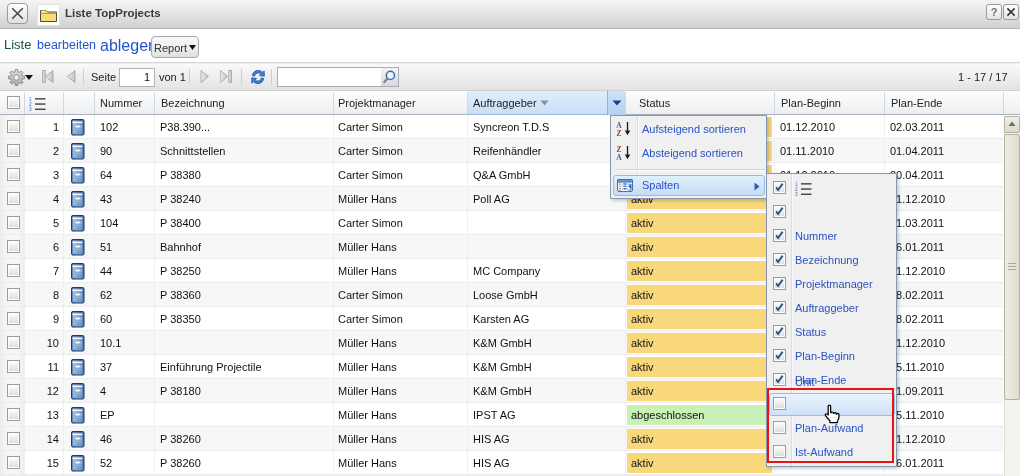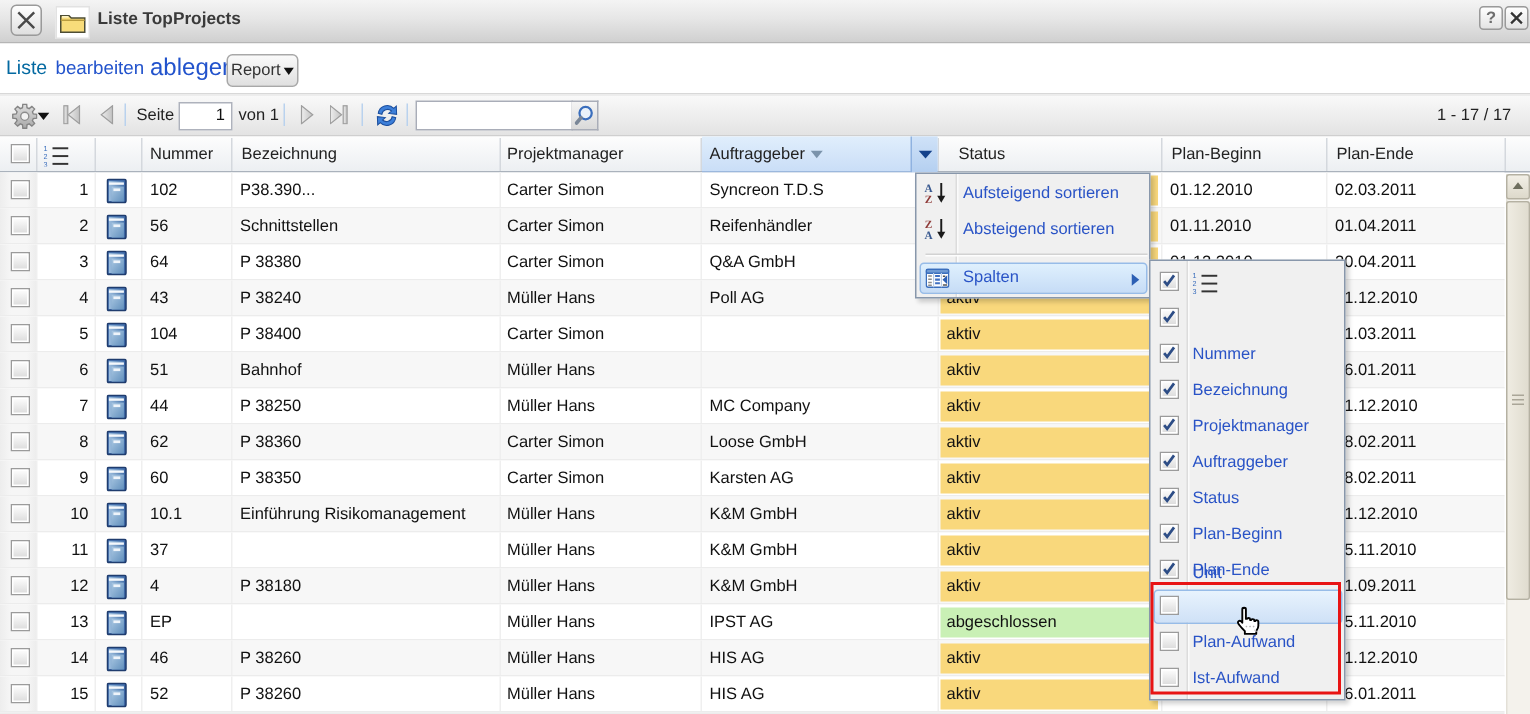--- a/index.html
+++ b/index.html
@@ -41,21 +41,21 @@
 <path d="M3.3 6.2 L7.7 6.2" stroke="#fdf2c0" stroke-width="1.2" fill="none"></path>
 </svg></div>
 <div class="t" style="left:65px;top:7px;font-size:11.5px;font-weight:bold;color:#3a3a3a">Liste TopProjects</div>
 <div class="abs" style="left:986px;top:4px;width:14px;height:14px;background:linear-gradient(#ffffff,#e3e3e3);border:1px solid #9a9a9a;border-radius:3px;color:#6e6e6e;font-size:11px;font-weight:bold;text-align:center;line-height:14px">?</div>
 <div class="abs" style="left:1003px;top:4px;width:14px;height:14px;background:linear-gradient(#ffffff,#e3e3e3);border:1px solid #9a9a9a;border-radius:3px">
 <svg width="14" height="14" viewBox="0 0 14 14">
         <path d="M3.4 3.4 L10.6 10.6 M10.6 3.4 L3.4 10.6" stroke="#333" stroke-width="1.5"></path>
       </svg></div>
 
 <div class="abs" style="left:0;top:29px;width:1020px;height:33px;background:#fff;border-bottom:1px solid #d8d8d8"></div>
-<div class="t" style="left:4px;top:37px;font-size:13px;color:#0369a1">Liste</div>
+<div class="t" style="left:4px;top:37px;font-size:13px;color:#14532d">Liste</div>
 <div class="t" style="left:37px;top:38px;font-size:12.5px;color:#2253cc">bearbeiten</div>
 <div class="t" style="left:100px;top:37px;font-size:16px;color:#2253cc">ablegen</div>
 <div class="abs" style="left:151px;top:36px;width:46px;height:20px;background:linear-gradient(#fafafa,#e0e0e0);border:1px solid #a8a8a8;border-radius:4px;white-space:nowrap;overflow:hidden;text-align:center;line-height:20px"><span style="font-size:11px;color:#333;vertical-align:middle">Report</span><svg width="7" height="5" viewBox="0 0 7 5" style="margin-left:2px;vertical-align:middle;display:inline-block">
         <path d="M0 0 L7 0 L3.5 5 Z" fill="#111"></path>
       </svg></div>
 
 <div class="abs" style="left:0;top:63px;width:1020px;height:28px;background:linear-gradient(#f9f9f9,#e3e3e3);border-bottom:1px solid #cfcfcf;border-top:1px solid #ededed;box-sizing:border-box"></div>
 <svg class="abs" style="left:8px;top:69px" width="17" height="17" viewBox="0 0 17 17">
 <path d="M6.98 2.80 L7.21 0.50 L9.79 0.50 L10.02 2.80 L11.46 3.40 L13.24 1.93 L15.07 3.76 L13.60 5.54 L14.20 6.98 L16.50 7.21 L16.50 9.79 L14.20 10.02 L13.60 11.46 L15.07 13.24 L13.24 15.07 L11.46 13.60 L10.02 14.20 L9.79 16.50 L7.21 16.50 L6.98 14.20 L5.54 13.60 L3.76 15.07 L1.93 13.24 L3.40 11.46 L2.80 10.02 L0.50 9.79 L0.50 7.21 L2.80 6.98 L3.40 5.54 L1.93 3.76 L3.76 1.93 L5.54 3.40 Z" fill="url(#gearg)" stroke="#848484" stroke-width="0.9"></path>
 <circle cx="8.5" cy="8.5" r="2.7" fill="#f2f2f2" stroke="#8c8c8c" stroke-width="0.9"></circle>
@@ -191,21 +191,21 @@
 <rect x="1.5" y="1.5" width="10" height="10" fill="url(#cbg)" stroke="#fff"></rect>
 </svg>
 <div class="t" style="left:24px;top:139px;width:35px;text-align:right;font-size:11px;color:#111;line-height:24px">2</div>
 <svg class="abs" style="left:71px;top:143px" width="14" height="17" viewBox="0 0 14 17">
 <rect x="0.5" y="0.5" width="12.5" height="15.5" rx="1.2" fill="#3c66a4" stroke="#1f3c6e" stroke-width="1"></rect>
 <rect x="1.6" y="1.6" width="10" height="13.4" fill="url(#bookg)"></rect>
 <rect x="1.6" y="2.6" width="10" height="1.6" fill="#f4f8fc"></rect>
 <rect x="3.4" y="5.4" width="8.2" height="10" fill="url(#bookf)"></rect>
 <rect x="4.6" y="6.6" width="4.6" height="1.8" fill="#eef4fa"></rect>
 </svg>
-<div class="t" style="left:100px;top:139px;font-size:11px;color:#111;line-height:24px">56</div>
+<div class="t" style="left:100px;top:139px;font-size:11px;color:#111;line-height:24px">90</div>
 <div class="t" style="left:160px;top:139px;font-size:11px;color:#111;line-height:24px">Schnittstellen</div>
 <div class="t" style="left:338px;top:139px;font-size:11px;color:#111;line-height:24px">Carter Simon</div>
 <div class="t" style="left:473px;top:139px;font-size:11px;color:#111;line-height:24px">Reifenhändler</div>
 <div class="abs" style="left:627px;top:141px;width:145px;height:20px;background:#f9d87c"></div>
 <div class="t" style="left:631px;top:139px;font-size:11px;color:#111;line-height:24px">aktiv</div>
 <div class="t" style="left:780px;top:139px;font-size:11px;color:#111;line-height:24px">01.11.2010</div>
 <div class="t" style="left:890px;top:139px;font-size:11px;color:#111;line-height:24px">01.04.2011</div>
 <div class="abs" style="left:0;top:163px;width:1003px;height:24px;background:#ffffff;border-bottom:1px solid #ececec;box-sizing:border-box"></div>
 <div class="abs" style="left:0;top:163px;width:24px;height:23px;background:linear-gradient(90deg,#ededed,#f6f6f6 30%,#f6f6f6 75%,#ededed)"></div>
 <div class="abs" style="left:24px;top:163px;width:1px;height:23px;background:#efefef"></div>
@@ -438,21 +438,20 @@
 </svg>
 <div class="t" style="left:24px;top:331px;width:35px;text-align:right;font-size:11px;color:#111;line-height:24px">10</div>
 <svg class="abs" style="left:71px;top:335px" width="14" height="17" viewBox="0 0 14 17">
 <rect x="0.5" y="0.5" width="12.5" height="15.5" rx="1.2" fill="#3c66a4" stroke="#1f3c6e" stroke-width="1"></rect>
 <rect x="1.6" y="1.6" width="10" height="13.4" fill="url(#bookg)"></rect>
 <rect x="1.6" y="2.6" width="10" height="1.6" fill="#f4f8fc"></rect>
 <rect x="3.4" y="5.4" width="8.2" height="10" fill="url(#bookf)"></rect>
 <rect x="4.6" y="6.6" width="4.6" height="1.8" fill="#eef4fa"></rect>
 </svg>
 <div class="t" style="left:100px;top:331px;font-size:11px;color:#111;line-height:24px">10.1</div>
-<div class="t" style="left:160px;top:331px;font-size:11px;color:#111;line-height:24px">Einführung Risikomanagement</div>
 <div class="t" style="left:338px;top:331px;font-size:11px;color:#111;line-height:24px">Müller Hans</div>
 <div class="t" style="left:473px;top:331px;font-size:11px;color:#111;line-height:24px">K&amp;M GmbH</div>
 <div class="abs" style="left:627px;top:333px;width:145px;height:20px;background:#f9d87c"></div>
 <div class="t" style="left:631px;top:331px;font-size:11px;color:#111;line-height:24px">aktiv</div>
 <div class="t" style="left:780px;top:331px;font-size:11px;color:#111;line-height:24px">01.01.2010</div>
 <div class="t" style="left:890px;top:331px;font-size:11px;color:#111;line-height:24px">01.12.2010</div>
 <div class="abs" style="left:0;top:355px;width:1003px;height:24px;background:#ffffff;border-bottom:1px solid #ececec;box-sizing:border-box"></div>
 <div class="abs" style="left:0;top:355px;width:24px;height:23px;background:linear-gradient(90deg,#ededed,#f6f6f6 30%,#f6f6f6 75%,#ededed)"></div>
 <div class="abs" style="left:24px;top:355px;width:1px;height:23px;background:#efefef"></div>
 <div class="abs" style="left:63px;top:355px;width:1px;height:23px;background:#efefef"></div>
@@ -469,20 +468,21 @@
 </svg>
 <div class="t" style="left:24px;top:355px;width:35px;text-align:right;font-size:11px;color:#111;line-height:24px">11</div>
 <svg class="abs" style="left:71px;top:359px" width="14" height="17" viewBox="0 0 14 17">
 <rect x="0.5" y="0.5" width="12.5" height="15.5" rx="1.2" fill="#3c66a4" stroke="#1f3c6e" stroke-width="1"></rect>
 <rect x="1.6" y="1.6" width="10" height="13.4" fill="url(#bookg)"></rect>
 <rect x="1.6" y="2.6" width="10" height="1.6" fill="#f4f8fc"></rect>
 <rect x="3.4" y="5.4" width="8.2" height="10" fill="url(#bookf)"></rect>
 <rect x="4.6" y="6.6" width="4.6" height="1.8" fill="#eef4fa"></rect>
 </svg>
 <div class="t" style="left:100px;top:355px;font-size:11px;color:#111;line-height:24px">37</div>
+<div class="t" style="left:160px;top:355px;font-size:11px;color:#111;line-height:24px">Einführung Projectile</div>
 <div class="t" style="left:338px;top:355px;font-size:11px;color:#111;line-height:24px">Müller Hans</div>
 <div class="t" style="left:473px;top:355px;font-size:11px;color:#111;line-height:24px">K&amp;M GmbH</div>
 <div class="abs" style="left:627px;top:357px;width:145px;height:20px;background:#f9d87c"></div>
 <div class="t" style="left:631px;top:355px;font-size:11px;color:#111;line-height:24px">aktiv</div>
 <div class="t" style="left:780px;top:355px;font-size:11px;color:#111;line-height:24px">01.01.2010</div>
 <div class="t" style="left:890px;top:355px;font-size:11px;color:#111;line-height:24px">15.11.2010</div>
 <div class="abs" style="left:0;top:379px;width:1003px;height:24px;background:#f7f7f7;border-bottom:1px solid #ececec;box-sizing:border-box"></div>
 <div class="abs" style="left:0;top:379px;width:24px;height:23px;background:linear-gradient(90deg,#ededed,#f6f6f6 30%,#f6f6f6 75%,#ededed)"></div>
 <div class="abs" style="left:24px;top:379px;width:1px;height:23px;background:#efefef"></div>
 <div class="abs" style="left:63px;top:379px;width:1px;height:23px;background:#efefef"></div>

